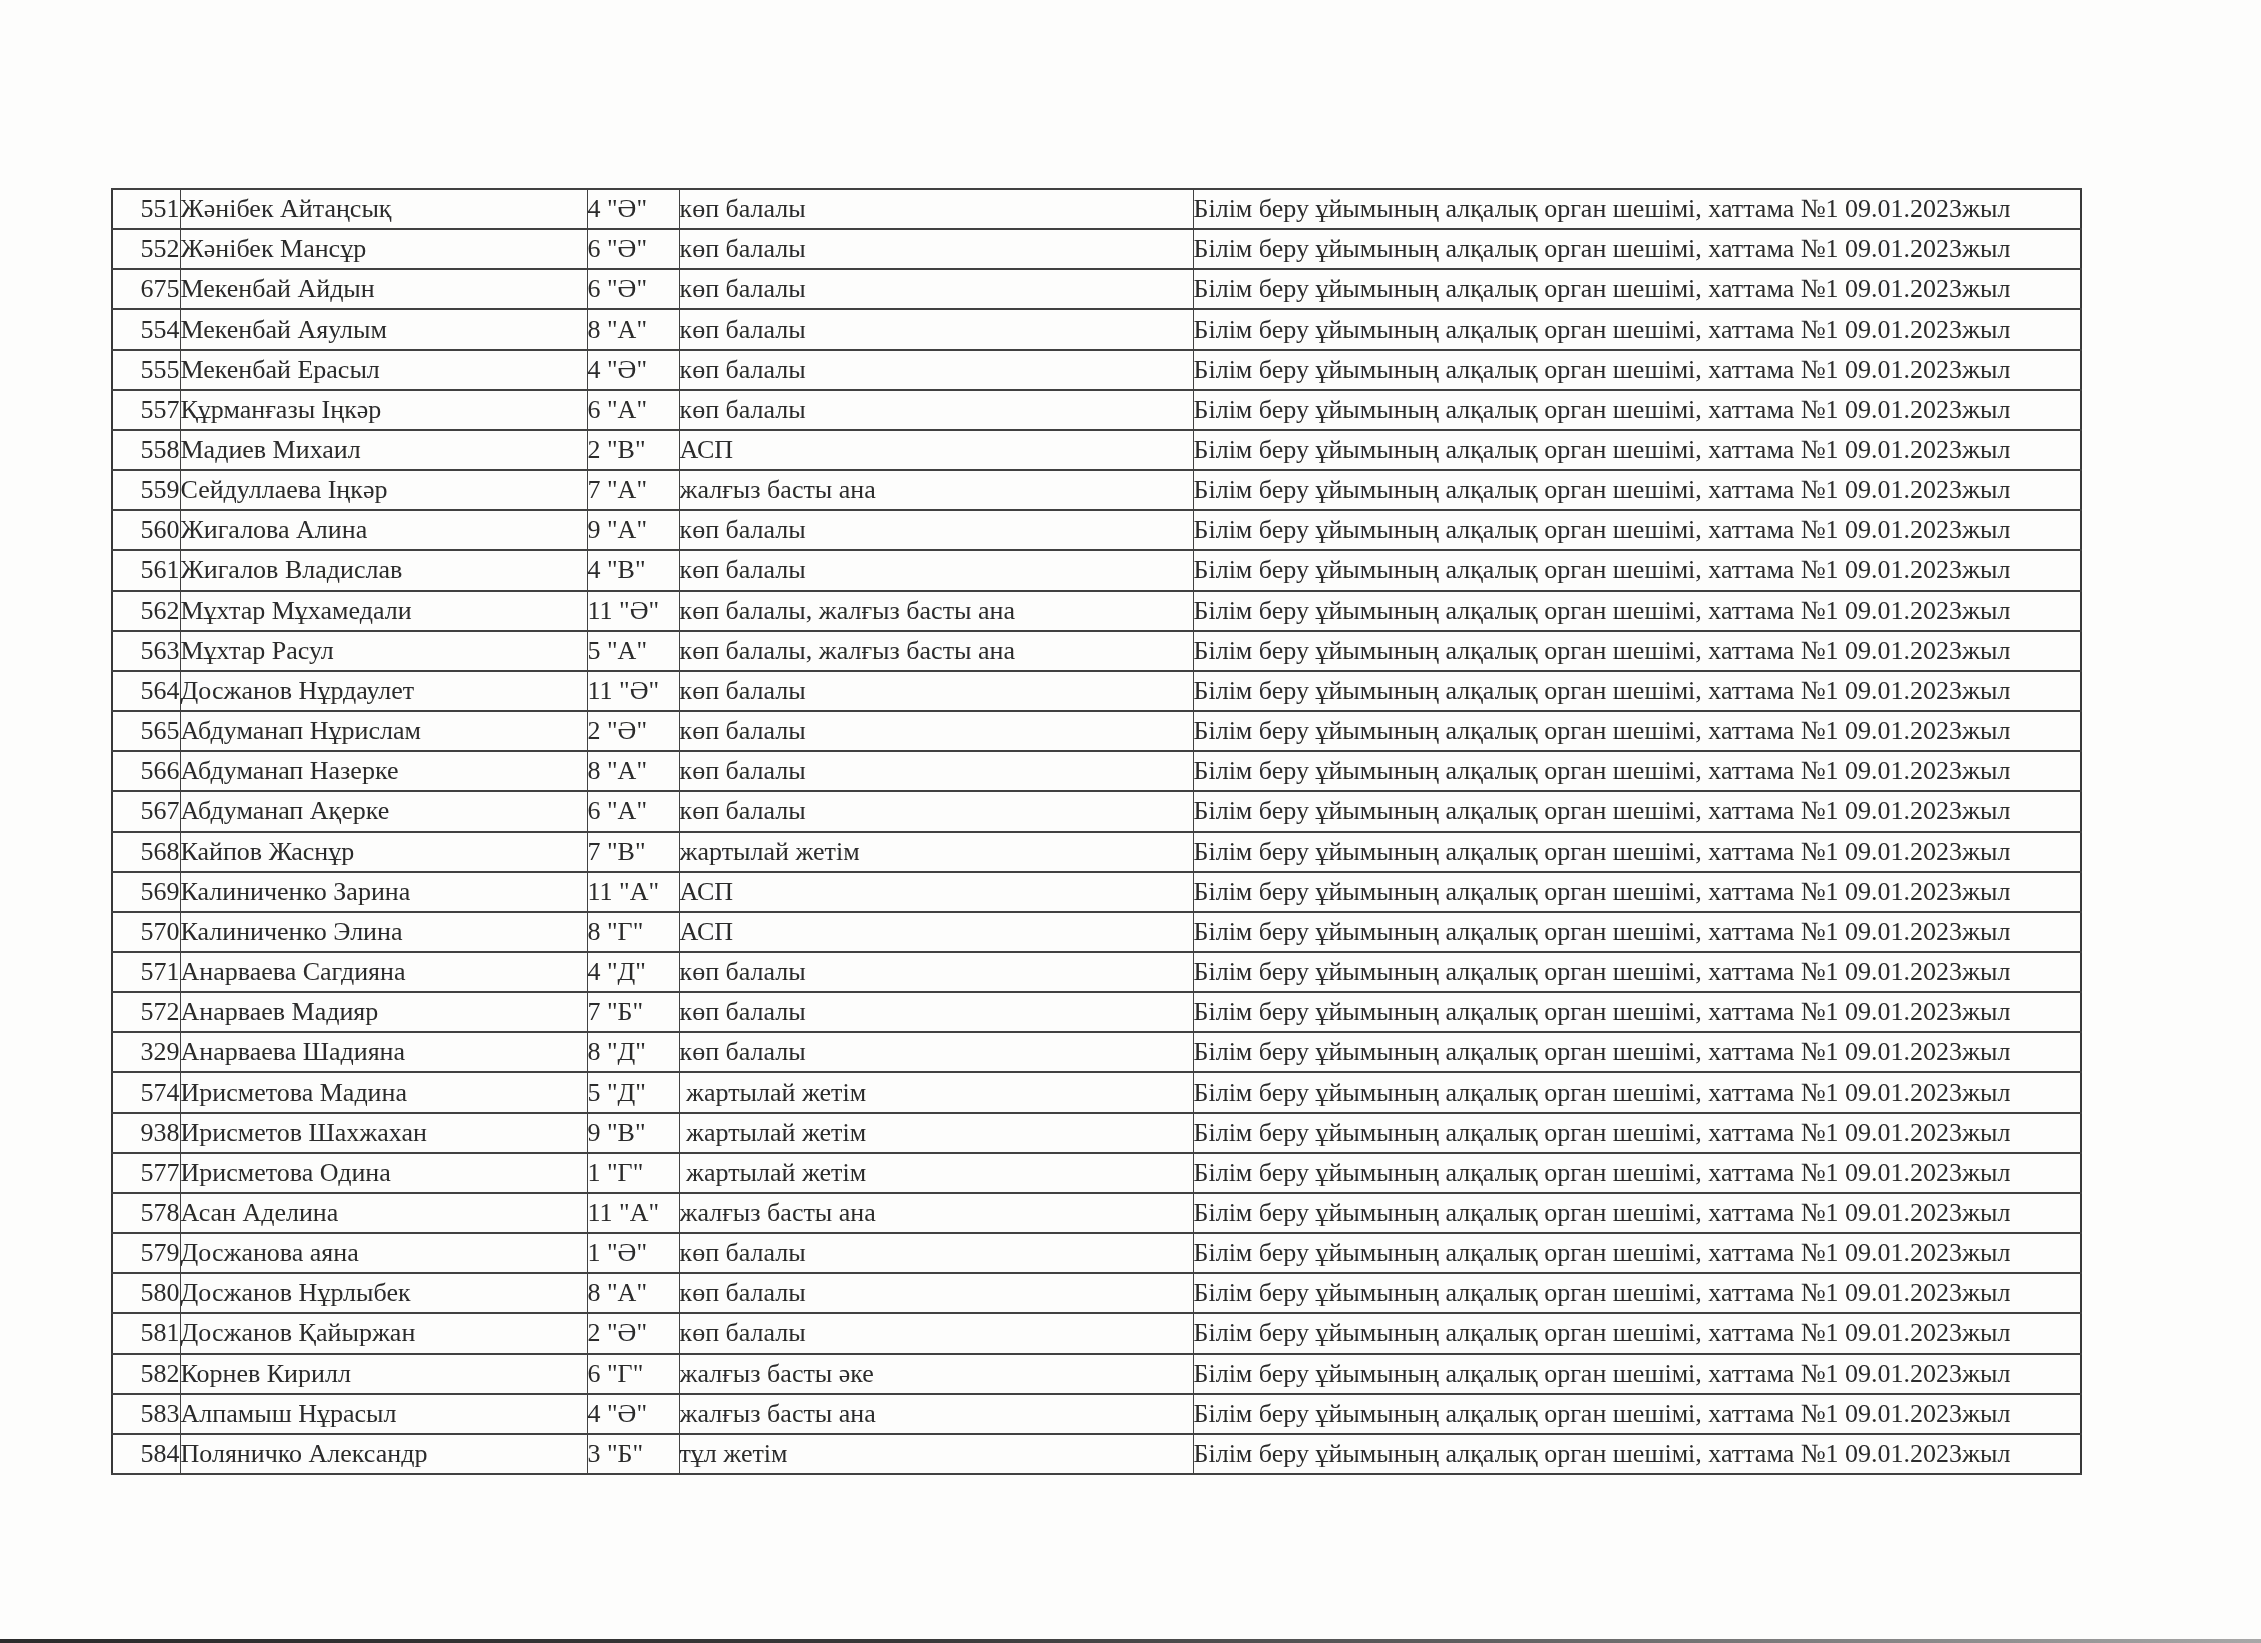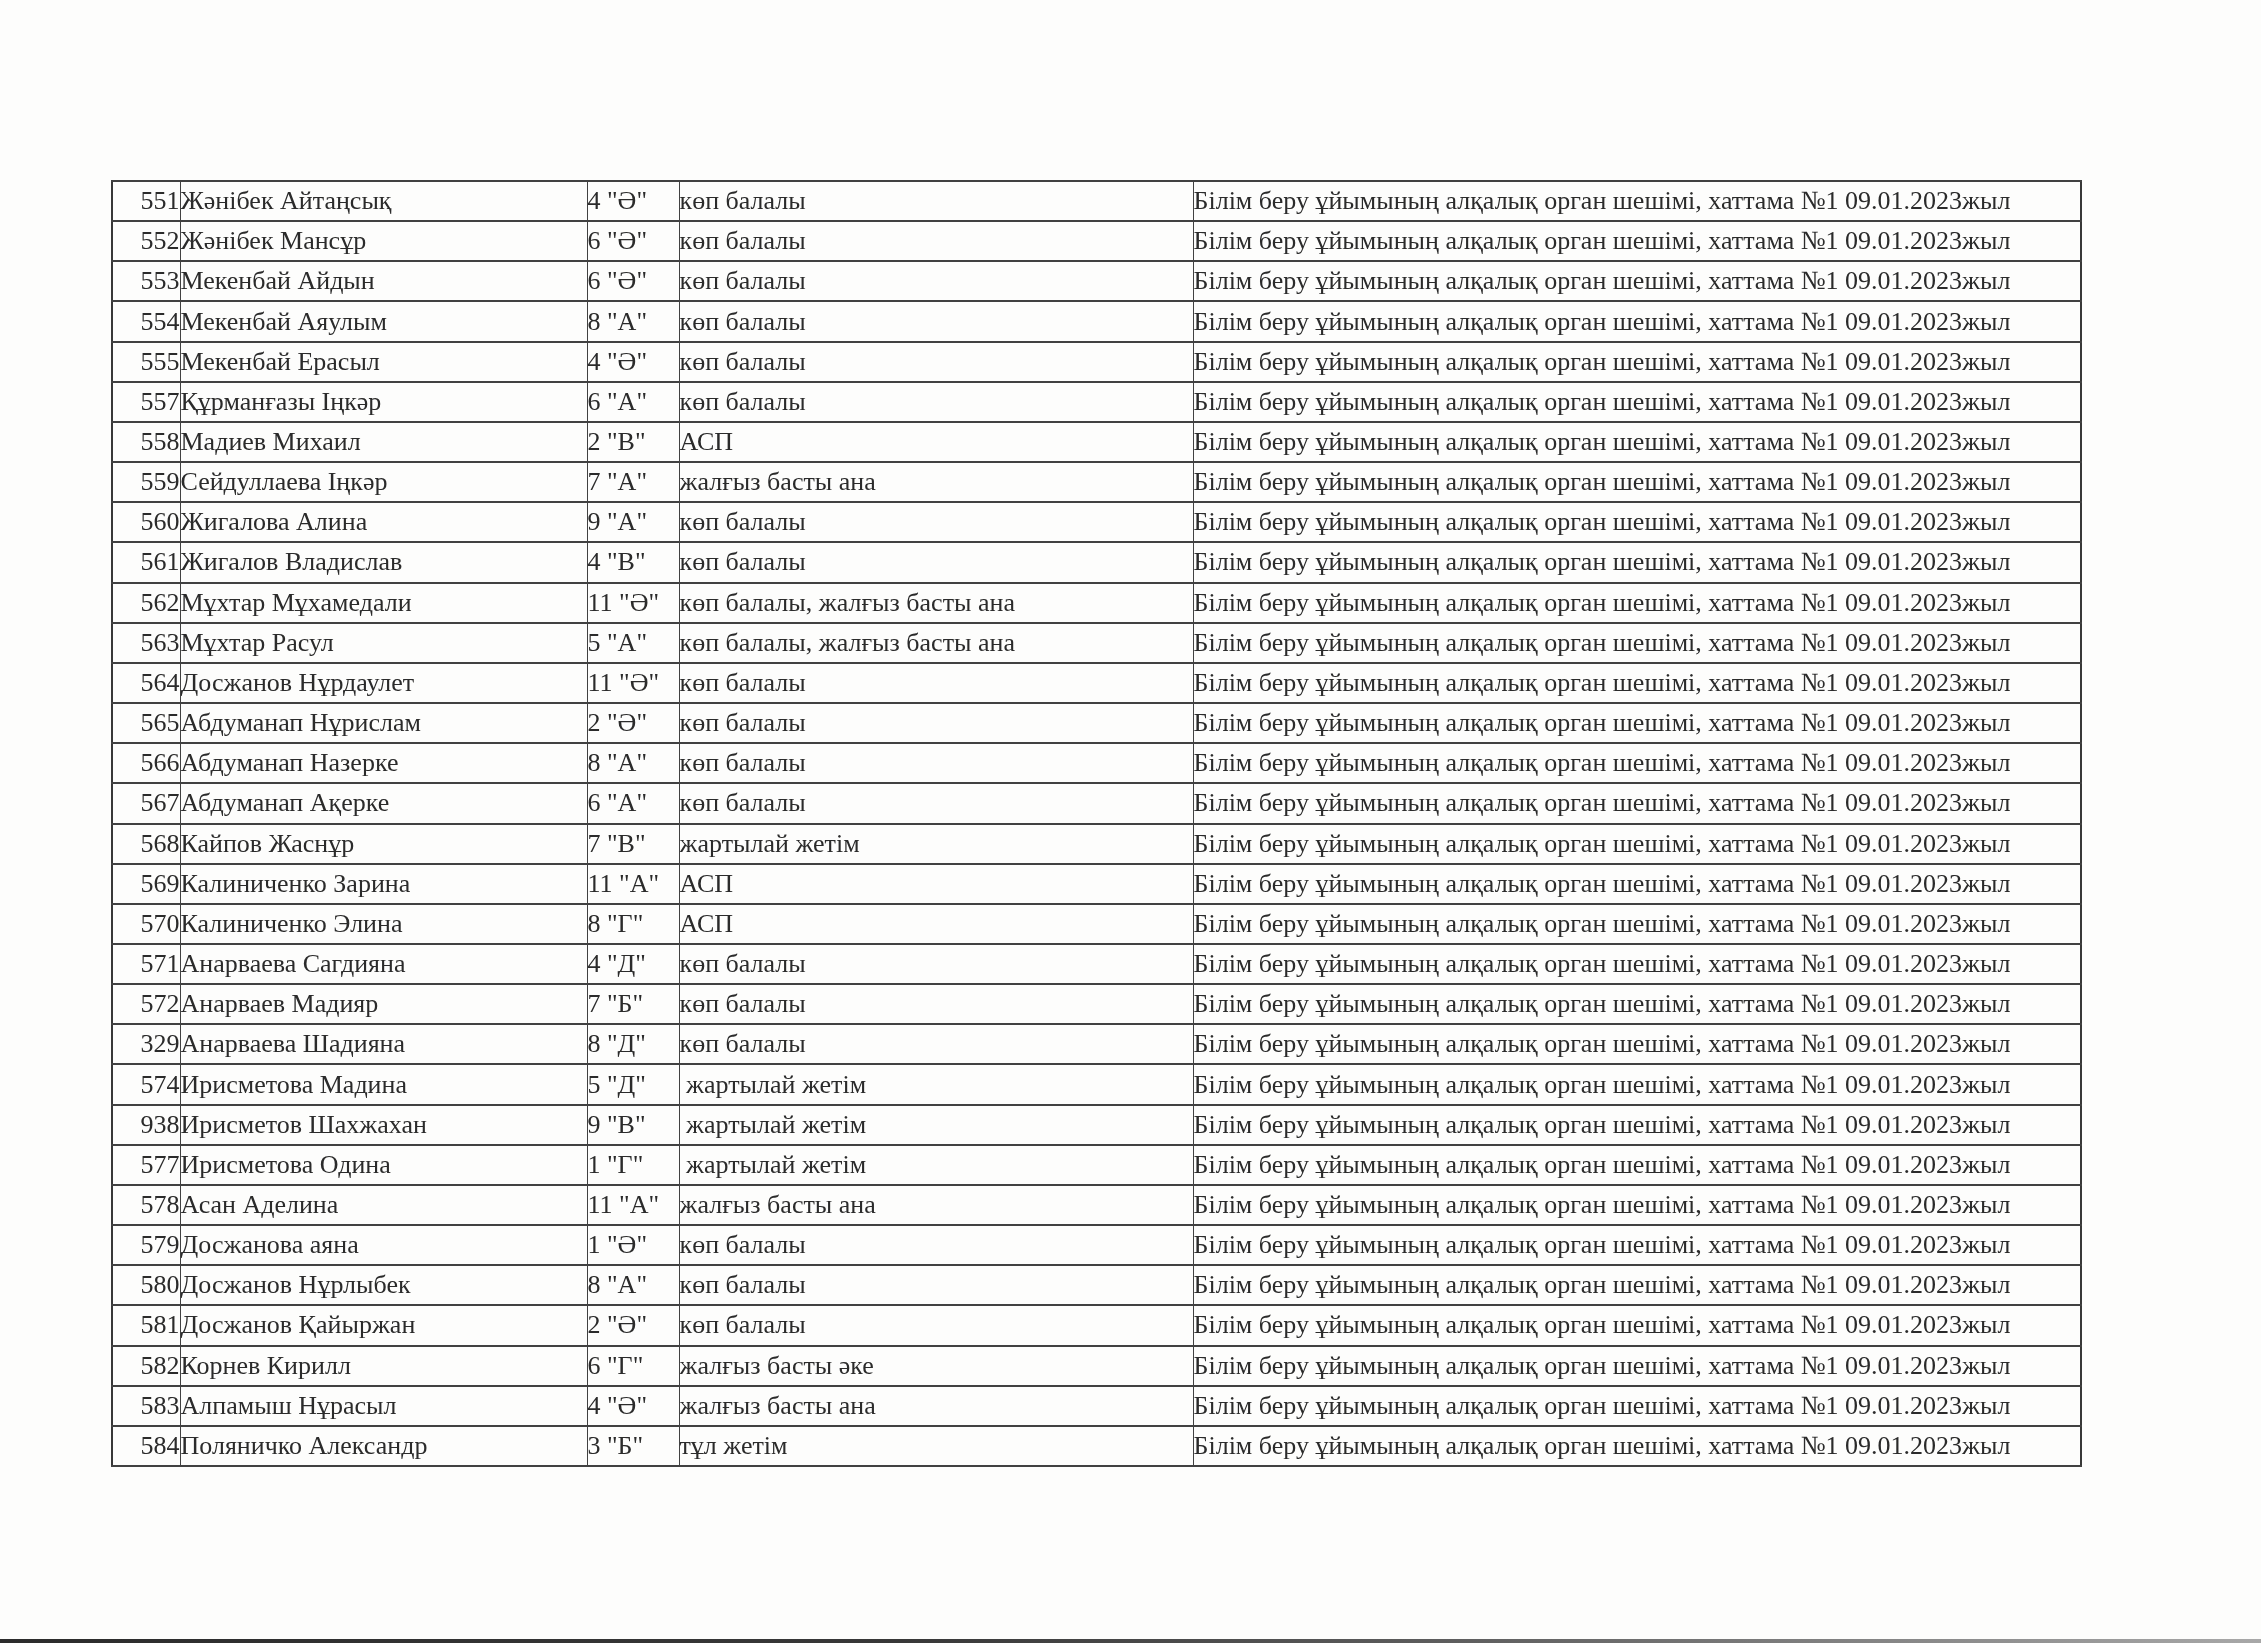--- a/index.html
+++ b/index.html
@@ -12,21 +12,21 @@
     width: 2261px;
     height: 1644px;
     background: #fdfdfc;
     overflow: hidden;
     font-family: "Liberation Serif", "DejaVu Serif", serif;
     color: #2b2b2b;
   }
   table.doc-table {
     position: absolute;
     left: 111px;
-    top: 180px;
+    top: 188px;
     width: 1970px;
     height: 1287px;
     border-collapse: collapse;
     table-layout: fixed;
     border: 2.6px solid #383838;
   }
   table.doc-table td {
     border: 1.9px solid #414141;
     border-top-width: 2.6px;
     border-bottom-width: 2.6px;
@@ -72,21 +72,21 @@
     <td class="c-dec">Білім беру ұйымының алқалық орган шешімі, хаттама №1 09.01.2023жыл</td>
   </tr>
         <tr>
     <td class="c-num">552</td>
     <td class="c-name">Жәнібек Мансұр</td>
     <td class="c-class">6 "Ә"</td>
     <td class="c-cat">көп балалы</td>
     <td class="c-dec">Білім беру ұйымының алқалық орган шешімі, хаттама №1 09.01.2023жыл</td>
   </tr>
         <tr>
-    <td class="c-num">553</td>
+    <td class="c-num">675</td>
     <td class="c-name">Мекенбай Айдын</td>
     <td class="c-class">6 "Ә"</td>
     <td class="c-cat">көп балалы</td>
     <td class="c-dec">Білім беру ұйымының алқалық орган шешімі, хаттама №1 09.01.2023жыл</td>
   </tr>
         <tr>
     <td class="c-num">554</td>
     <td class="c-name">Мекенбай Аяулым</td>
     <td class="c-class">8 "А"</td>
     <td class="c-cat">көп балалы</td>

